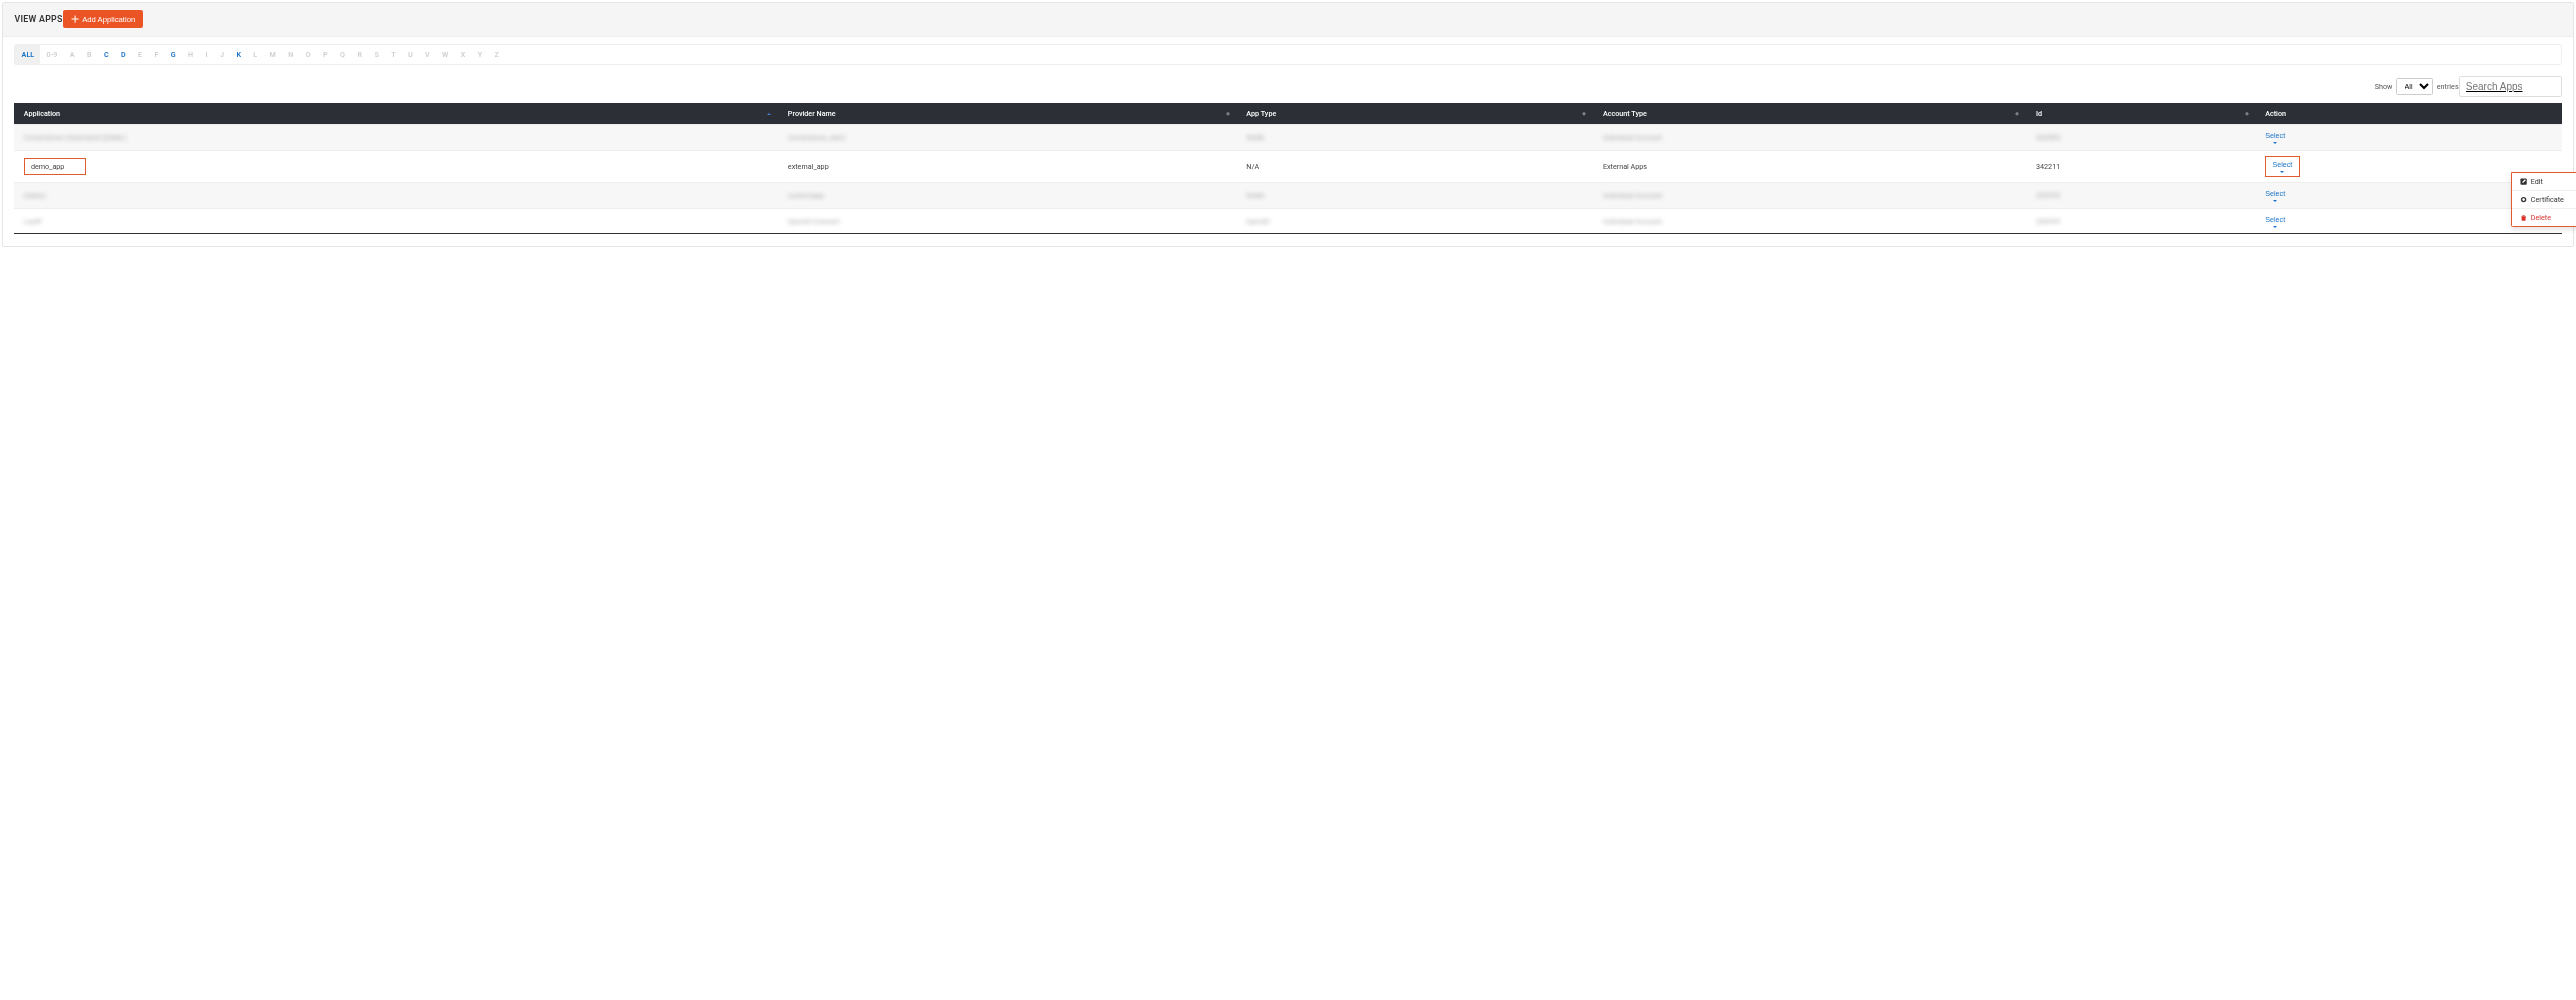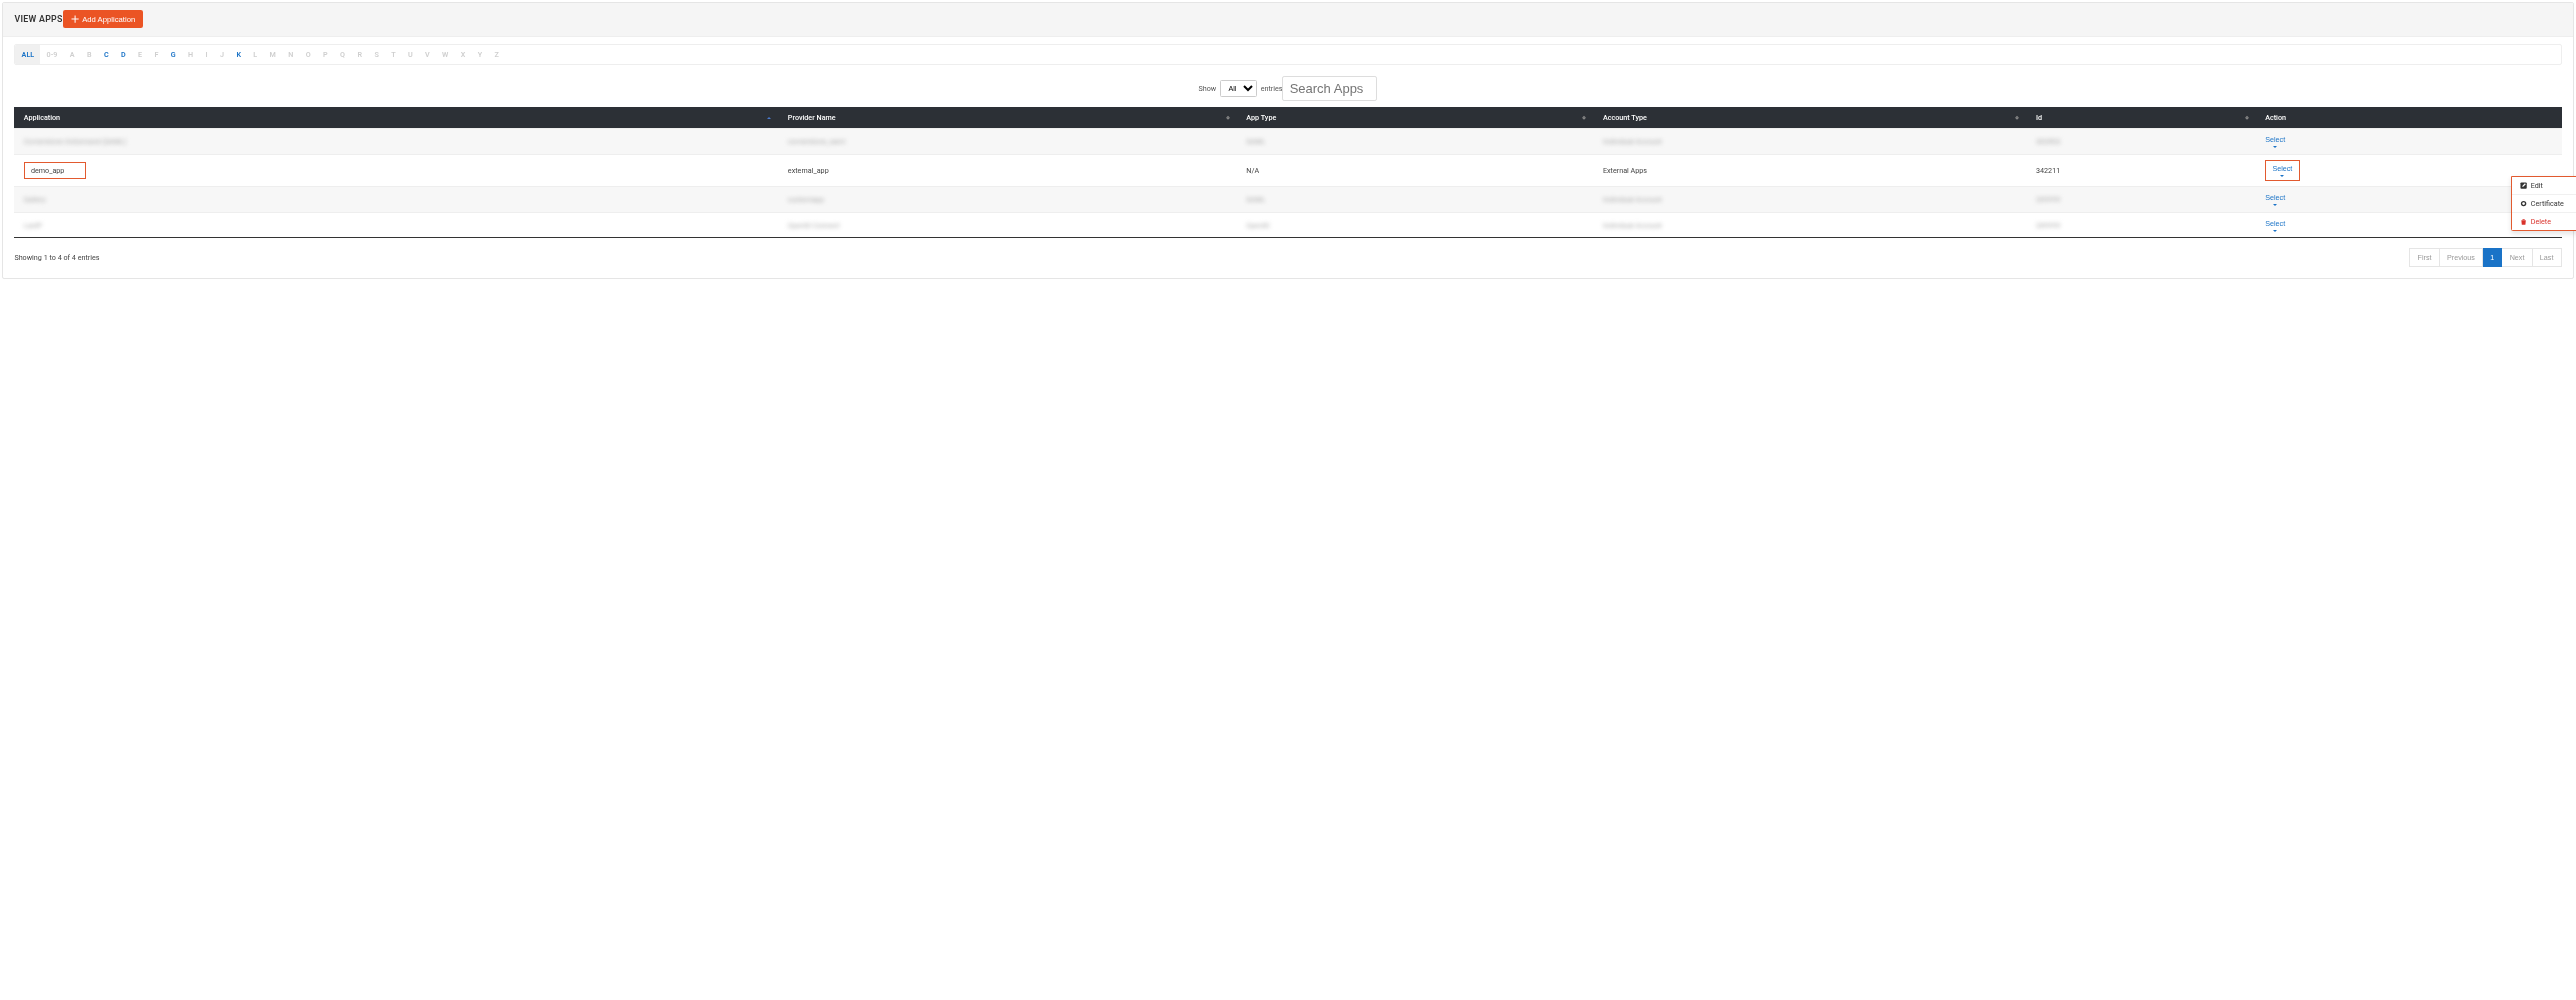--- a/index.html
+++ b/index.html
@@ -58,43 +58,44 @@
     cursor: pointer;
   }
   .alpha-item.active-letter { color: #1a73c7; }
   .alpha-item.all {
     background: #f0f0f0;
     color: #1a73c7;
     border-radius: 1.5px 0 0 1.5px;
   }
   .toolbar {
     display: flex;
-    justify-content: center;
+    justify-content: flex-end;
     align-items: center;
     margin-bottom: 6.2px;
   }
   .show-entries {
     display: flex;
     align-items: center;
     gap: 4.1px;
     color: #555;
   }
   .show-entries select {
     padding: 2.1px 3.1px;
     border: 0.5px solid #ccc;
     border-radius: 1.5px;
     font-size: 7.2px;
     background: #fff;
   }
   .search-input {
     padding: 4.1px 6.2px;
     border: 0.5px solid #ddd;
     border-radius: 2.1px;
-    font-size: 13px;
-    width: 95px;
+    font-size: 10px;
+    width: 103px;
+    text-decoration: underline;
   }
   table {
     width: 100%;
     border-collapse: collapse;
   }
   thead th {
     background: #2c3036;
     color: #fff;
     text-align: left;
     padding: 6.2px 9.3px;
@@ -354,26 +355,16 @@
             <td>
               <div class="dropdown-wrap"><button class="select-btn">
                   <span>Select</span>
                   <span class="caret-down"></span>
                 </button></div>
             </td>
           </tr>
         </tbody>
     </table>
 
-    <div class="footer">
-      <div class="footer-info">Showing 1 to 4 of 4 entries</div>
-      <div class="pagination">
-        <button class="page-btn">First</button>
-        <button class="page-btn">Previous</button>
-        <button class="page-btn active">1</button>
-        <button class="page-btn">Next</button>
-        <button class="page-btn">Last</button>
-      </div>
-    </div>
 
   </div>
 </div>
 
 
 </body></html>

